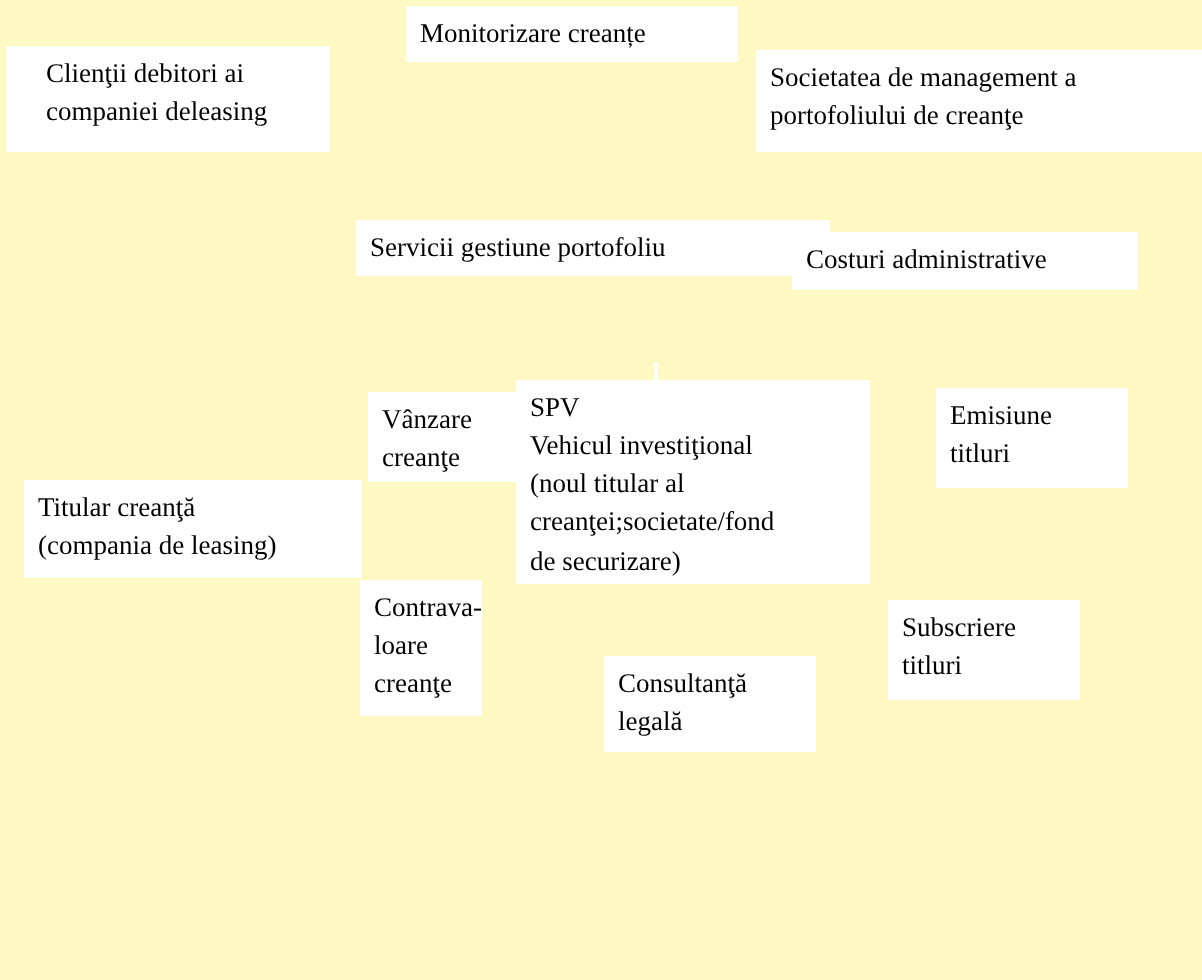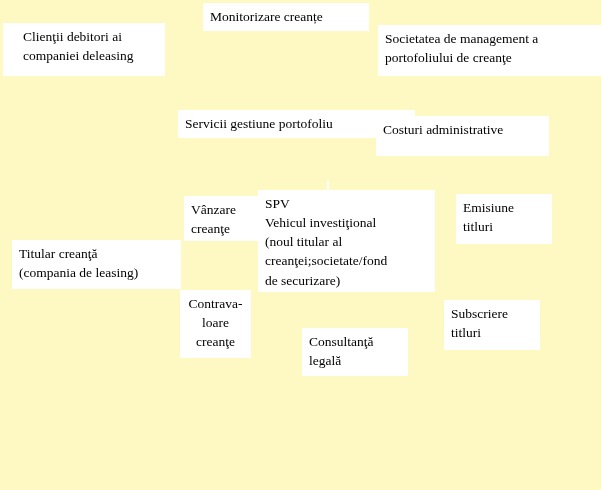--- a/index.html
+++ b/index.html
@@ -32,26 +32,26 @@
   }
   .box.center-first::first-line {
     text-align: center;
   }
   
   #node-monitorizare      { left: 203px; top: 3px;   width: 166px; height: 28px; }
   #node-clienti           { left: 3px;   top: 23px;  width: 162px; height: 53px; padding-left: 20px; }
   #node-societate         { left: 378px; top: 25px;  width: 228px; height: 51px; }
   #node-plata             { left: 185px; top: 69px;  width: 194px; height: 29px; }
   #node-servicii          { left: 178px; top: 110px; width: 237px; height: 28px; }
-  #node-costuri           { left: 376px; top: 116px; width: 173px; height: 40px; }
+  #node-costuri           { left: 396px; top: 116px; width: 173px; height: 29px; }
   #node-vanzare           { left: 184px; top: 196px; width: 79px;  height: 45px; }
   #node-spv               { left: 258px; top: 190px; width: 177px; height: 102px; }
-  #node-emisiune          { left: 456px; top: 194px; width: 96px;  height: 50px; }
+  #node-emisiune          { left: 468px; top: 194px; width: 96px;  height: 50px; }
   #node-titular           { left: 12px;  top: 240px; width: 169px; height: 49px; }
-  #node-contravaloare     { left: 180px; top: 290px; width: 71px;  height: 68px; text-align: center; }
+  #node-contravaloare     { left: 180px; top: 290px; width: 61px;  height: 68px; }
   #node-subscriere        { left: 444px; top: 300px; width: 96px;  height: 50px; }
   #node-consultanta       { left: 302px; top: 328px; width: 106px; height: 48px; }
   #node-institutie        { left: 398px; top: 410px; width: 146px; height: 73px; }
 
   
   .stub {
     position: absolute;
     background: #ffffff;
   }
   #stub-spv-top   { left: 327px; top: 181px; width: 2px;  height: 10px; }

